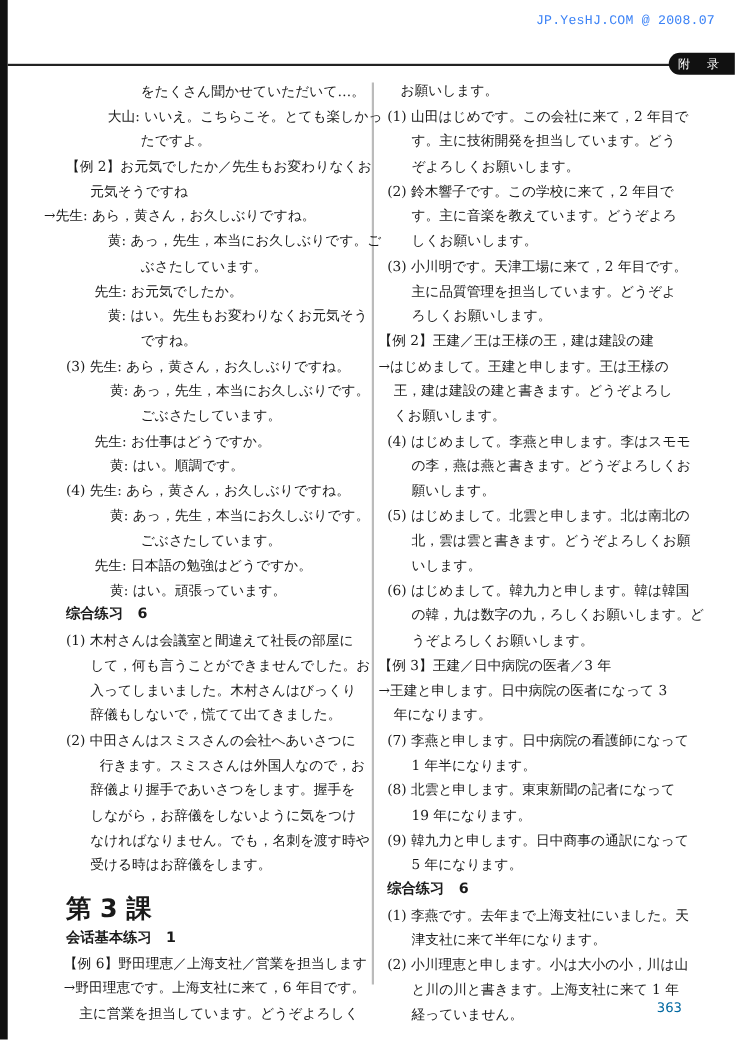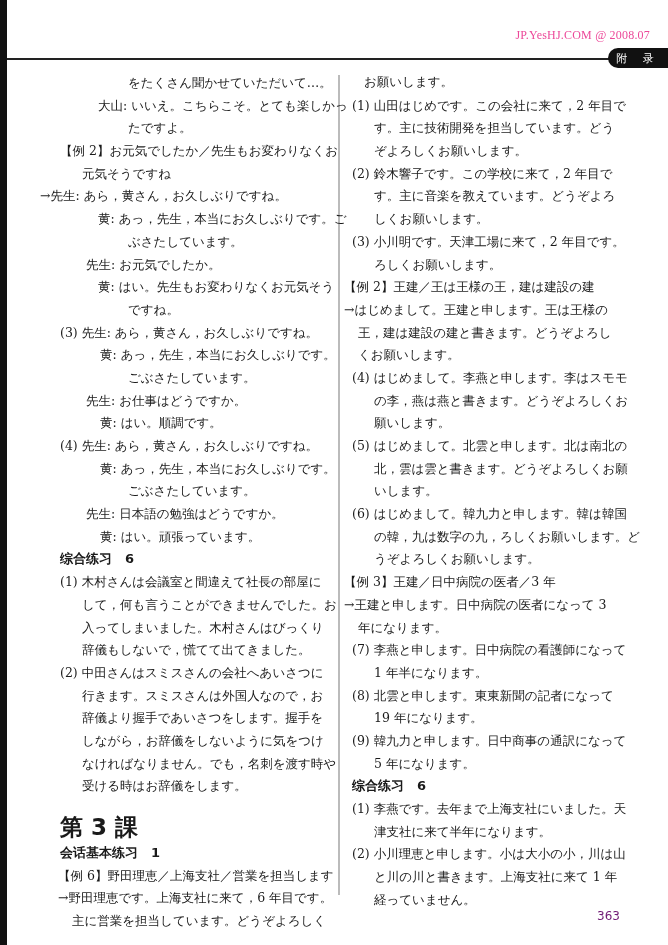--- a/index.html
+++ b/index.html
@@ -3,41 +3,41 @@
 <meta charset="utf-8">
 <style>
   html, body { margin:0; padding:0; }
   body {
     width:668px; height:945px; position:relative; overflow:hidden;
     background:#ffffff; color:#1a1a1a;
     font-family: "DejaVu Serif", "Liberation Serif", serif;
   }
   .left-edge { position:absolute; left:0; top:0; width:7px; height:945px; background:#111; }
   .watermark {
-    position:absolute; top:28px; right:18px;
-    font-family:Liberation Serif, serif;
-    font-size:12px; color:#ec4899; letter-spacing:0.2px;
+    position:absolute; top:12px; right:18px;
+    font-family:Liberation Mono, monospace;
+    font-size:12px; color:#3b82f6; letter-spacing:0.2px;
   }
   .header-rule { position:absolute; left:7px; top:58px; width:610px; height:2px; background:#222; }
   .appendix-tab {
     position:absolute; top:48px; right:0; width:60px; height:20px;
     background:#111; color:#fff; border-radius:10px 0 0 10px;
     font-family:"DejaVu Sans", sans-serif; font-size:11px;
     display:flex; align-items:center; justify-content:center; letter-spacing:6px;
   }
   .col-divider { position:absolute; left:338px; top:75px; width:2px; height:820px; background:#bbb; }
   .col { position:absolute; top:72px; font-size:12.5px; line-height:22.7px; }
   .col.left { left:60px; width:272px; }
   .col.right { left:352px; width:270px; }
   .line { white-space:nowrap; height:22.7px; }
   .heading { font-family:"DejaVu Sans", "Liberation Sans", sans-serif; font-weight:bold; font-size:13px; }
   .lesson { font-family:"DejaVu Sans", sans-serif; font-weight:bold; font-size:23px; height:30px; line-height:30px; margin-top:14px; }
   .page-number {
     position:absolute; right:48px; bottom:22px;
-    font-family:"DejaVu Sans", sans-serif; font-size:12px; color:#701a75;
+    font-family:"DejaVu Sans", sans-serif; font-size:12px; color:#0369a1;
   }
 </style>
 </head>
 <body>
 
 <div class="left-edge"></div>
 <div class="watermark">JP.YesHJ.COM @ 2008.07</div>
 <div class="header-rule"></div>
 <div class="appendix-tab">附 录</div>
 <div class="col-divider"></div>
@@ -66,21 +66,21 @@
       <div class="line" style="padding-left: 26px;">先生: 日本語の勉強はどうですか。</div>
       <div class="line" style="padding-left: 40px;">黄: はい。頑張っています。</div>
     </div>
   <div class="line heading">综合练习　6</div>
   <div>
       <div class="line" style="padding-left: 0px;">(1) 木村さんは会議室と間違えて社長の部屋に</div>
       <div class="line" style="padding-left: 22px;">して，何も言うことができませんでした。お</div>
       <div class="line" style="padding-left: 22px;">入ってしまいました。木村さんはびっくり</div>
       <div class="line" style="padding-left: 22px;">辞儀もしないで，慌てて出てきました。</div>
       <div class="line" style="padding-left: 0px;">(2) 中田さんはスミスさんの会社へあいさつに</div>
-      <div class="line" style="padding-left: 22px;">行きます。スミスさんは外国人なので，お</div>
+      <div class="line" style="padding-left: 22px; text-align: right;">行きます。スミスさんは外国人なので，お</div>
       <div class="line" style="padding-left: 22px;">辞儀より握手であいさつをします。握手を</div>
       <div class="line" style="padding-left: 22px;">しながら，お辞儀をしないように気をつけ</div>
       <div class="line" style="padding-left: 22px;">なければなりません。でも，名刺を渡す時や</div>
       <div class="line" style="padding-left: 22px;">受ける時はお辞儀をします。</div>
     </div>
   <div class="lesson">第 3 課</div>
   <div class="line heading">会话基本练习　1</div>
   <div>
       <div class="line" style="padding-left: 0px; margin-left: -2px;">【例 6】野田理恵／上海支社／営業を担当します</div>
       <div class="line" style="padding-left: 0px; margin-left: -2px;">→野田理恵です。上海支社に来て，6 年目です。</div>
@@ -91,20 +91,21 @@
 <div class="col right">
   <div>
       <div class="line" style="padding-left: 12px; font-family: Liberation Mono, monospace;">お願いします。</div>
       <div class="line" style="padding-left: 0px;">(1) 山田はじめです。この会社に来て，2 年目で</div>
       <div class="line" style="padding-left: 22px;">す。主に技術開発を担当しています。どう</div>
       <div class="line" style="padding-left: 22px;">ぞよろしくお願いします。</div>
       <div class="line" style="padding-left: 0px;">(2) 鈴木響子です。この学校に来て，2 年目で</div>
       <div class="line" style="padding-left: 22px;">す。主に音楽を教えています。どうぞよろ</div>
       <div class="line" style="padding-left: 22px;">しくお願いします。</div>
       <div class="line" style="padding-left: 0px;">(3) 小川明です。天津工場に来て，2 年目です。</div>
+      <div class="line" style="padding-left: 22px;">主に品質管理を担当しています。どうぞよ</div>
       <div class="line" style="padding-left: 22px;">ろしくお願いします。</div>
       <div class="line" style="padding-left: 0px; margin-left: -8px;">【例 2】王建／王は王様の王，建は建設の建</div>
       <div class="line" style="padding-left: 0px; margin-left: -8px;">→はじめまして。王建と申します。王は王様の</div>
       <div class="line" style="padding-left: 6px;">王，建は建設の建と書きます。どうぞよろし</div>
       <div class="line" style="padding-left: 6px;">くお願いします。</div>
       <div class="line" style="padding-left: 0px;">(4) はじめまして。李燕と申します。李はスモモ</div>
       <div class="line" style="padding-left: 22px;">の李，燕は燕と書きます。どうぞよろしくお</div>
       <div class="line" style="padding-left: 22px;">願いします。</div>
       <div class="line" style="padding-left: 0px;">(5) はじめまして。北雲と申します。北は南北の</div>
       <div class="line" style="padding-left: 22px;">北，雲は雲と書きます。どうぞよろしくお願</div>

